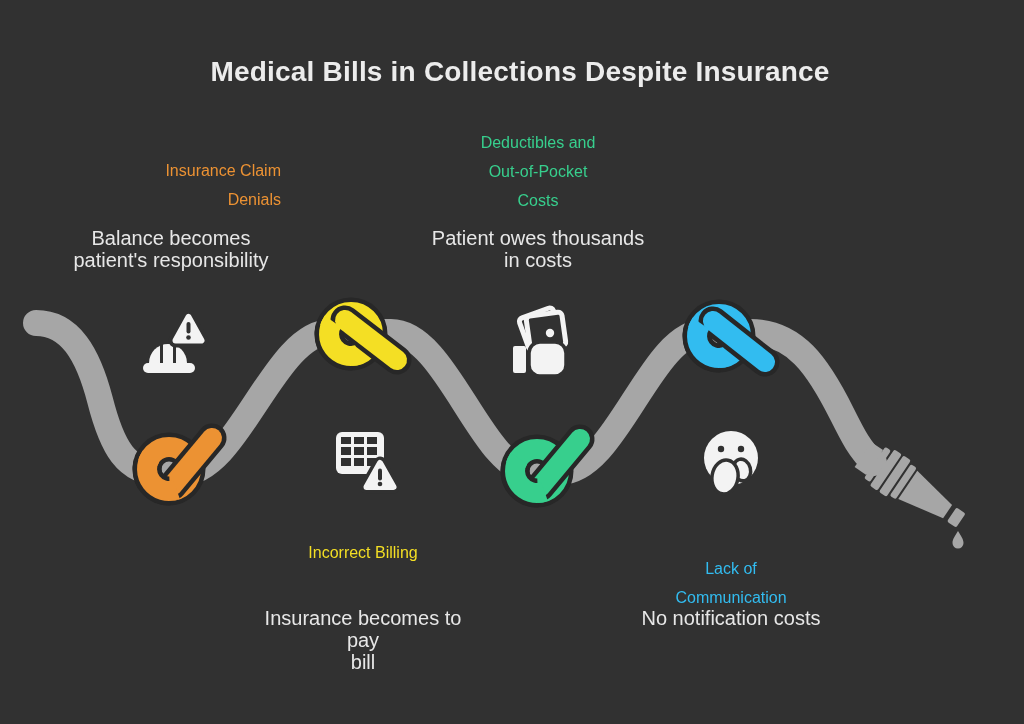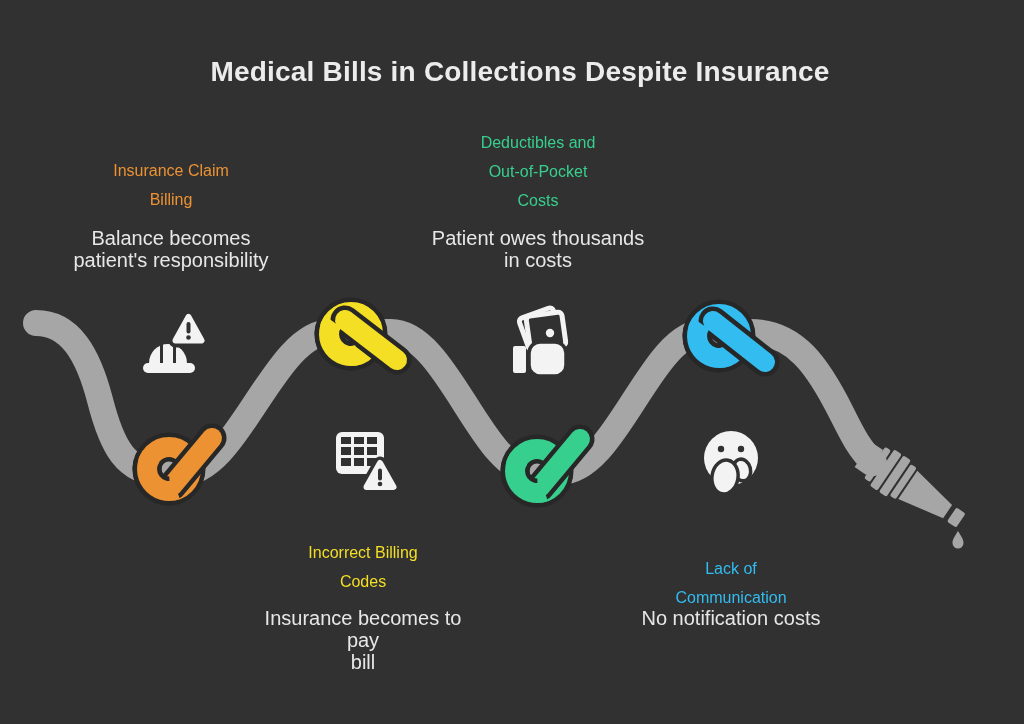--- a/index.html
+++ b/index.html
@@ -16,21 +16,21 @@
     text-align:center;
     font-size:28px;font-weight:700;letter-spacing:.2px;
     color:var(--ink,#ececec);
     padding-left:16px;
   }
   .txtblock{position:absolute;text-align:center;}
   .heading{font-size:16px;font-weight:400;line-height:29px;}
   .heading span{display:block;}
   .bodytext{font-size:20px;line-height:22px;color:var(--body-ink,#e6e6e6);}
   .bodytext span{display:block;}
-  .c-orange{color:var(--orange);}
+  .c-orange{color:var(--orange);text-align:right;}
   .c-green{color:var(--green);}
   .c-yellow{color:var(--yellow);}
   .c-blue{color:var(--blue);}
 </style>
 </head>
 <body>
 
 <div class="stage">
 
   <svg class="art" width="1024" height="724" viewBox="0 0 1024 724">
@@ -148,40 +148,39 @@
       <g transform="rotate(10 725 477)">
         <ellipse cx="725" cy="477" rx="13" ry="17" fill="var(--icon)" stroke="var(--bg)" stroke-width="3.5"></ellipse>
       </g>
     </g>
   </svg>
 
   <div class="title">Medical Bills in Collections Despite Insurance</div>
 
   <div class="txtblock heading c-orange" style="left:61px;top:156px;width:220px;">
     <span>Insurance Claim</span>
-    <span>Billing</span>
+    <span>Denials</span>
   </div>
   <div class="txtblock bodytext" style="left:61px;top:227px;width:220px;">
     <span>Balance becomes</span>
     <span>patient's responsibility</span>
   </div>
 
   <div class="txtblock heading c-green" style="left:428px;top:128px;width:220px;">
     <span>Deductibles and</span>
     <span>Out-of-Pocket</span>
     <span>Costs</span>
   </div>
   <div class="txtblock bodytext" style="left:428px;top:227px;width:220px;text-align:center;">
     <span>Patient owes thousands</span>
     <span>in costs</span>
   </div>
 
   <div class="txtblock heading c-yellow" style="left:253px;top:538px;width:220px;">
     <span>Incorrect Billing</span>
-    <span>Codes</span>
   </div>
   <div class="txtblock bodytext" style="left:253px;top:607px;width:220px;">
     <span>Insurance becomes to pay</span>
     <span>bill</span>
   </div>
 
   <div class="txtblock heading c-blue" style="left:621px;top:554px;width:220px;">
     <span>Lack of</span>
     <span>Communication</span>
   </div>

